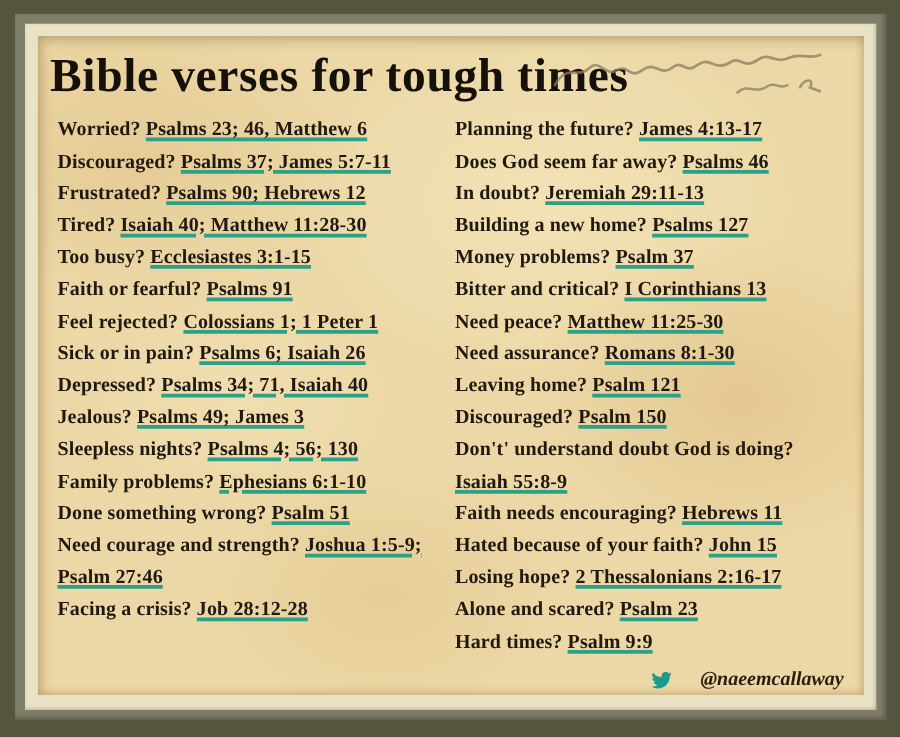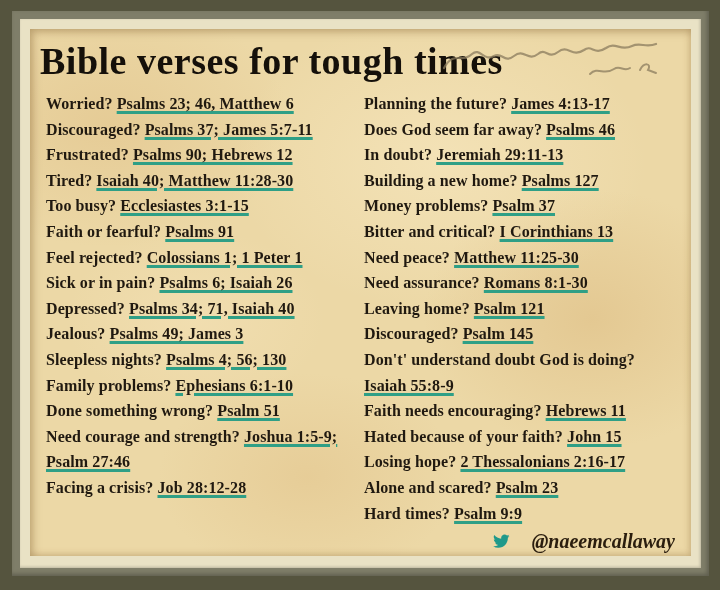--- a/index.html
+++ b/index.html
@@ -65,21 +65,21 @@
   }
   .ref{
     text-decoration:underline;
     text-decoration-color:#2f9f86;
     text-decoration-thickness:2.5px;
     text-underline-offset:2px;
   }
   .attribution{
     position:absolute;right:16px;bottom:3px;
     display:flex;align-items:center;gap:22px;
-    font-style:italic;font-weight:700;font-size:20px;color:#2a1d0e;
+    font-style:italic;font-weight:700;font-size:16px;color:#2a1d0e;
   }
   .bird{display:block;}
 </style>
 </head>
 <body>
 
 <div class="frame-outer">
  <div class="frame-mid">
   <div class="frame-cream">
    <div class="parchment">
@@ -113,21 +113,21 @@
       <div class="col-right">
         <div class="entry"><span>Planning the future?</span> <span class="ref">James 4:13-17</span></div>
         <div class="entry"><span>Does God seem far away?</span> <span class="ref">Psalms 46</span></div>
         <div class="entry"><span>In doubt?</span> <span class="ref">Jeremiah 29:11-13</span></div>
         <div class="entry"><span>Building a new home?</span> <span class="ref">Psalms 127</span></div>
         <div class="entry"><span>Money problems?</span> <span class="ref">Psalm 37</span></div>
         <div class="entry"><span>Bitter and critical?</span> <span class="ref">I Corinthians 13</span></div>
         <div class="entry"><span>Need peace?</span> <span class="ref">Matthew 11:25-30</span></div>
         <div class="entry"><span>Need assurance?</span> <span class="ref">Romans 8:1-30</span></div>
         <div class="entry"><span>Leaving home?</span> <span class="ref">Psalm 121</span></div>
-        <div class="entry"><span>Discouraged?</span> <span class="ref">Psalm 145</span></div>
+        <div class="entry"><span>Discouraged?</span> <span class="ref">Psalm 150</span></div>
         <div class="entry"><span>Don't' understand doubt God is doing?</span> <span class="ref">Isaiah 55:8-9</span></div>
         <div class="entry"><span>Faith needs encouraging?</span> <span class="ref">Hebrews 11</span></div>
         <div class="entry"><span>Hated because of your faith?</span> <span class="ref">John 15</span></div>
         <div class="entry"><span>Losing hope?</span> <span class="ref">2 Thessalonians 2:16-17</span></div>
         <div class="entry"><span>Alone and scared?</span> <span class="ref">Psalm 23</span></div>
         <div class="entry"><span>Hard times?</span> <span class="ref">Psalm 9:9</span></div>
       </div>
     </div>
 
     <div class="attribution">

